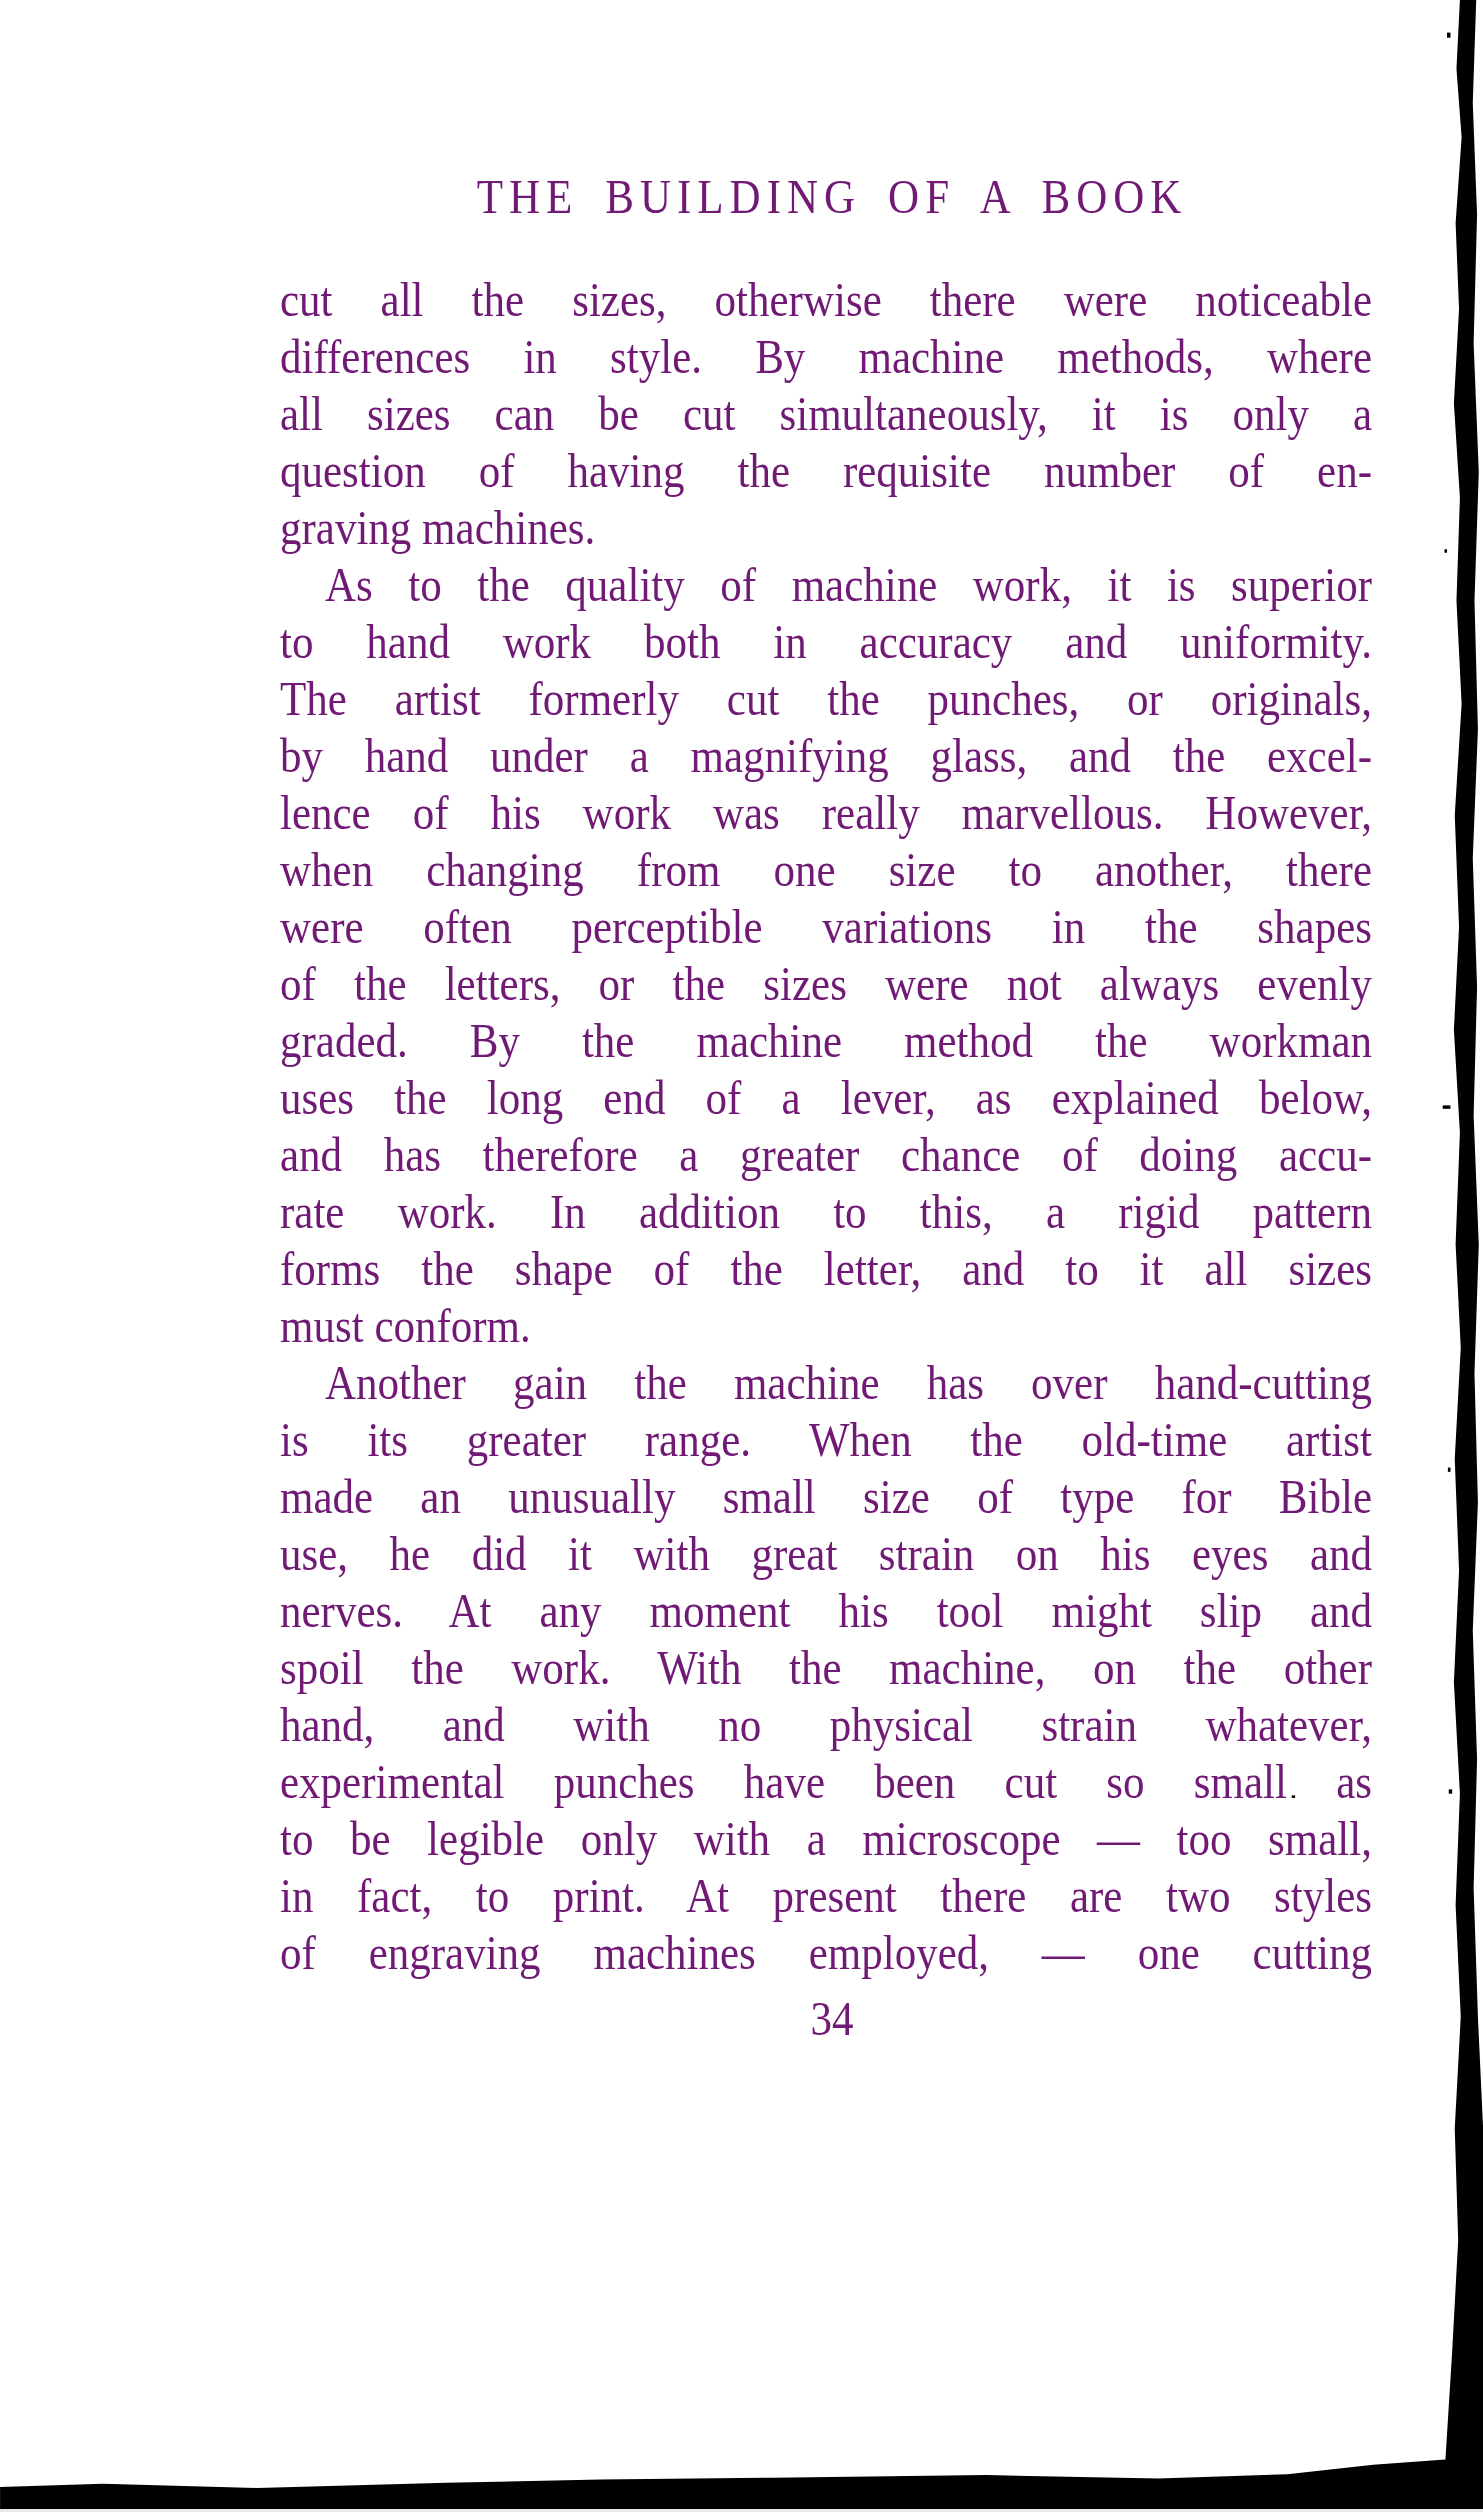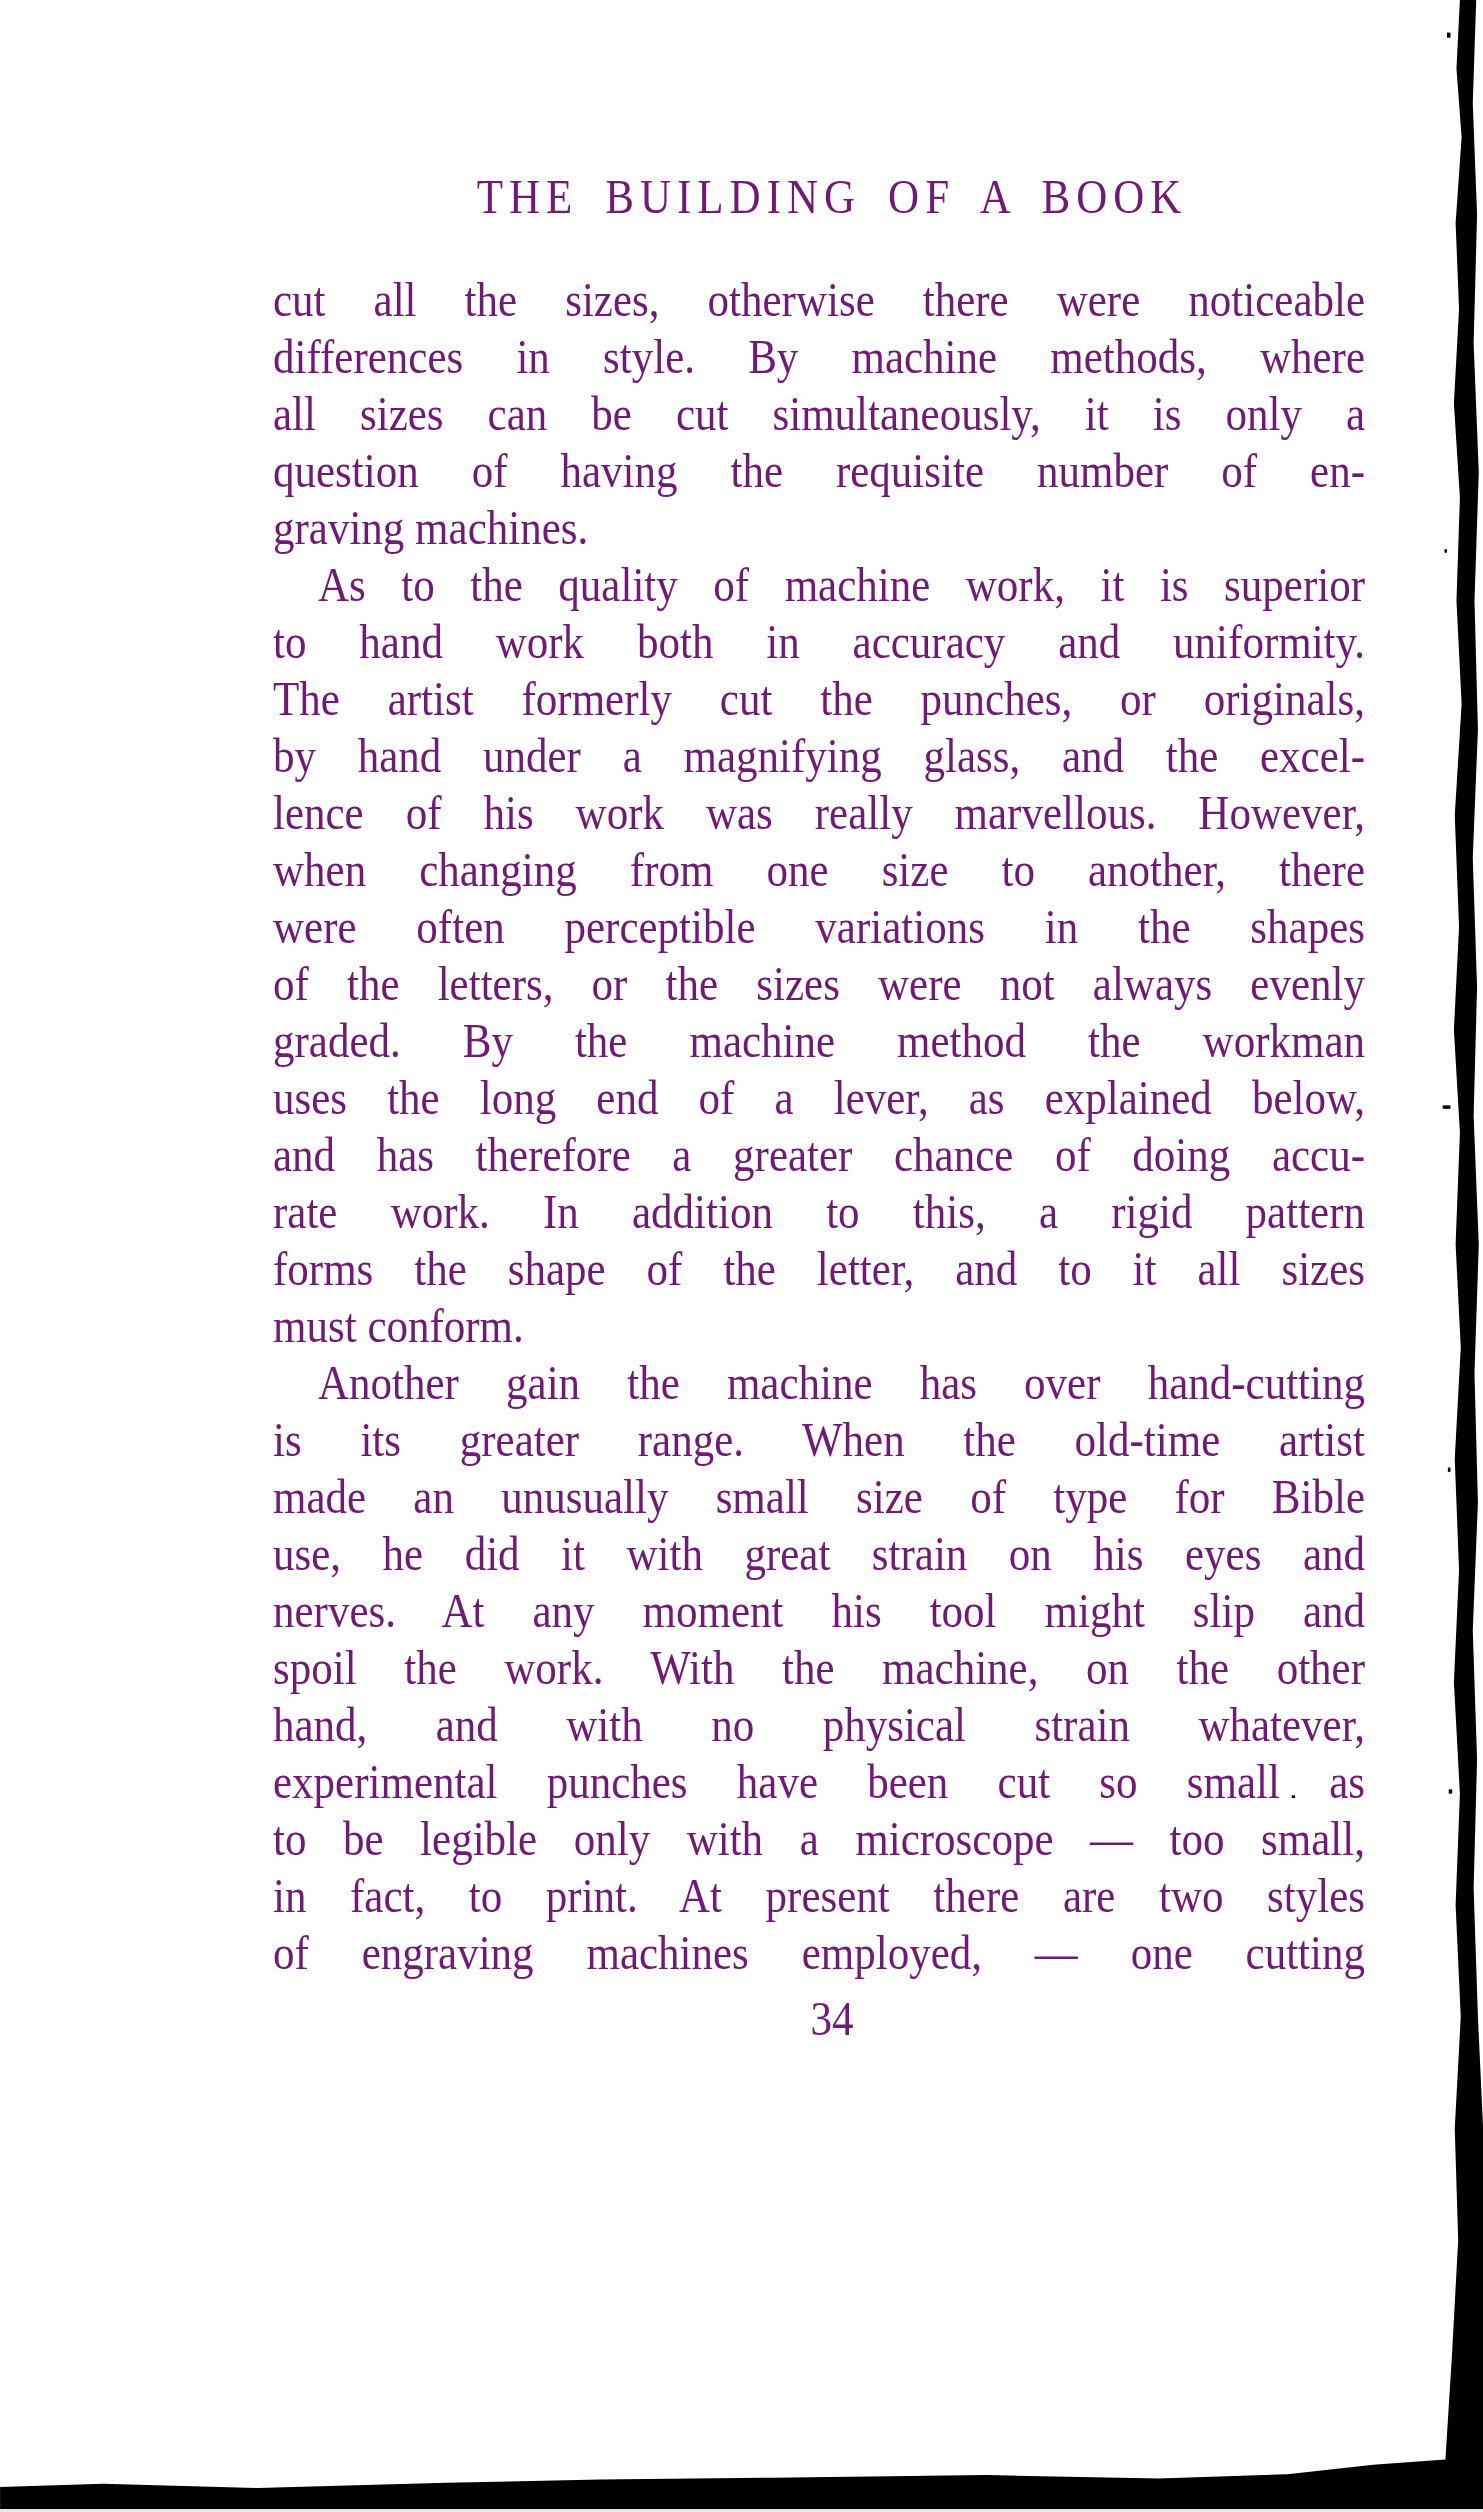--- a/index.html
+++ b/index.html
@@ -15,21 +15,21 @@
     position:absolute;
     top:168px;left:286px;width:1092px;
     text-align:center;
     font-size:43px;line-height:51px;
     letter-spacing:6px;word-spacing:10.3px;
     transform:scaleY(1.12);transform-origin:50% 0;
     white-space:nowrap;
   }
   .textcol{
     position:absolute;
-    top:268px;left:273px;width:1092px;
+    top:268px;left:280px;width:1092px;
   }
   .line{
     height:57px;line-height:57px;
     font-size:43px;
     text-align:justify;
     text-align-last:justify;
     transform:scaleY(1.12);transform-origin:50% 0;
     white-space:nowrap;
   }
   .line.parend{

